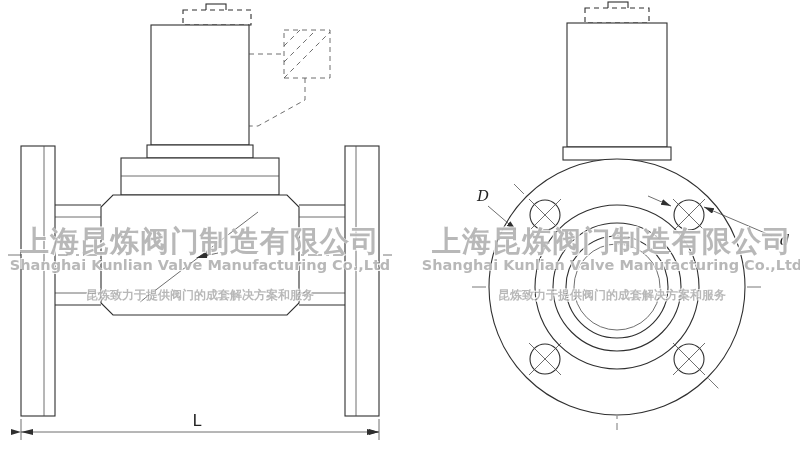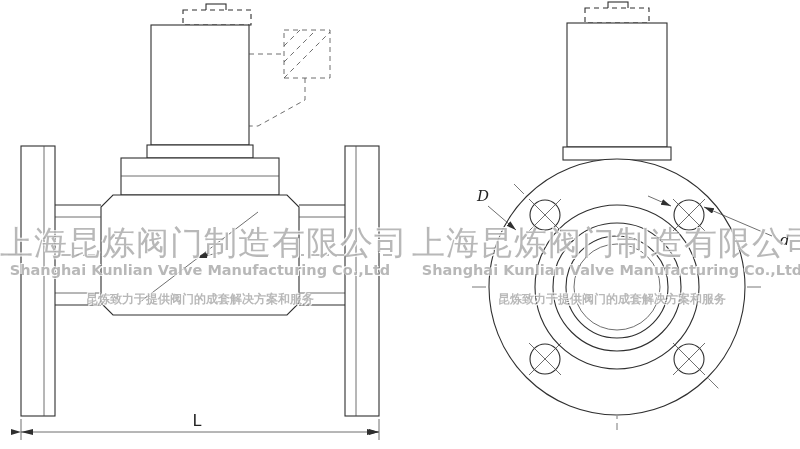--- a/index.html
+++ b/index.html
@@ -9,21 +9,21 @@
   .ln-thin{stroke:#4a4a4a;stroke-width:0.8;fill:none;}
   .fillw{fill:#ffffff;}
   .dash{stroke-dasharray:5 4;}
   .cline{stroke:#555;stroke-width:0.8;stroke-dasharray:14 4 3 4;fill:none;}
   .dimtext{font-size:16px;fill:#222;font-family:"DejaVu Sans",sans-serif;}
   .lbltext{font-size:15px;fill:#222;font-style:italic;font-family:"DejaVu Serif",serif;}
   .arrhead{fill:#2f2f2f;stroke:none;}
   .wm{position:absolute;width:400px;text-align:center;pointer-events:none;
       color:rgba(125,125,125,0.55);
       text-shadow:1px 1px 0 rgba(255,255,255,0.9), -1px -1px 0 rgba(255,255,255,0.9);}
-  .wm .cn{font-size:33px;font-weight:normal;letter-spacing:1px;line-height:1.05;white-space:nowrap;}
+  .wm .cn{font-size:29px;font-weight:bold;letter-spacing:1px;line-height:1.05;white-space:nowrap;}
   .wm .en{font-size:14.5px;font-weight:bold;line-height:1.3;white-space:nowrap;}
   .wm .slogan{font-size:12px;font-weight:bold;margin-top:12px;white-space:nowrap;}
 </style>
 </head>
 <body>
 
 <div class="stage">
 
   <svg width="800" height="449" viewBox="0 0 800 449">
     <defs>

